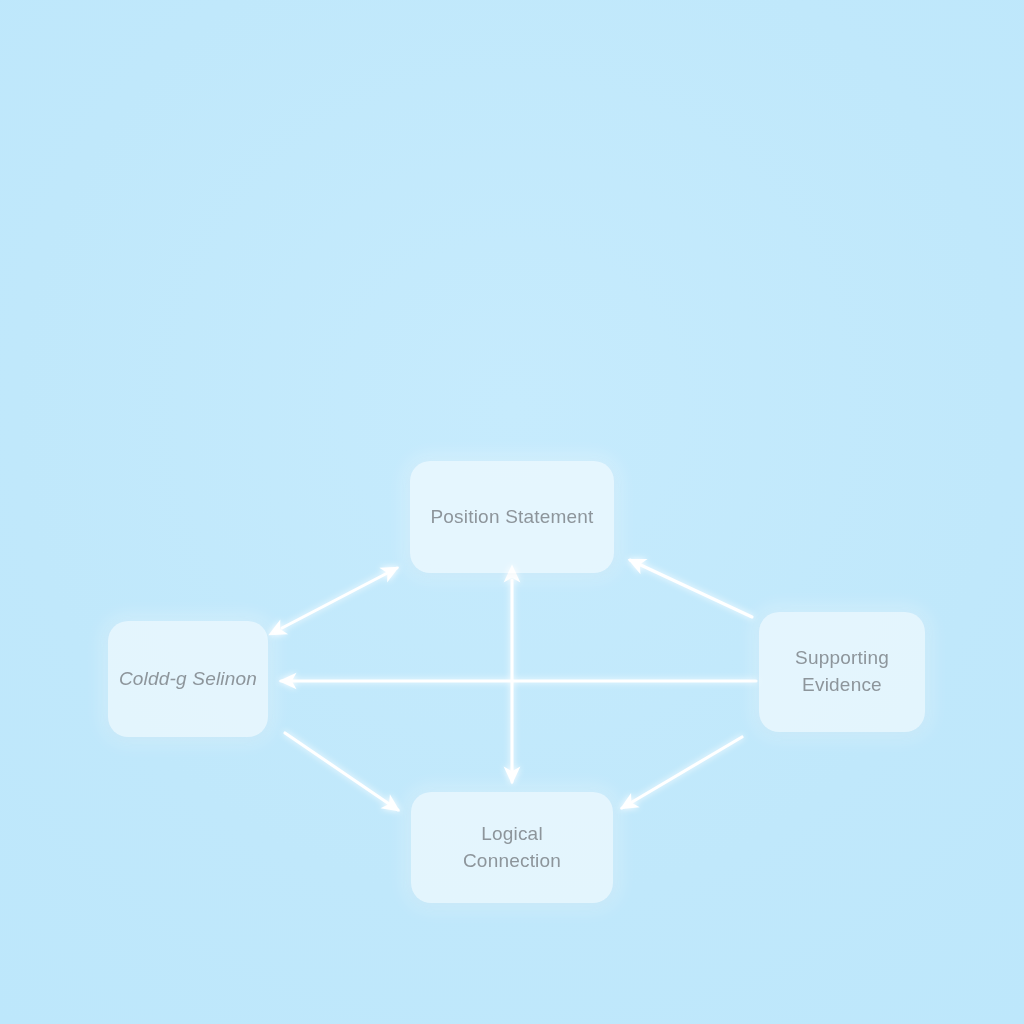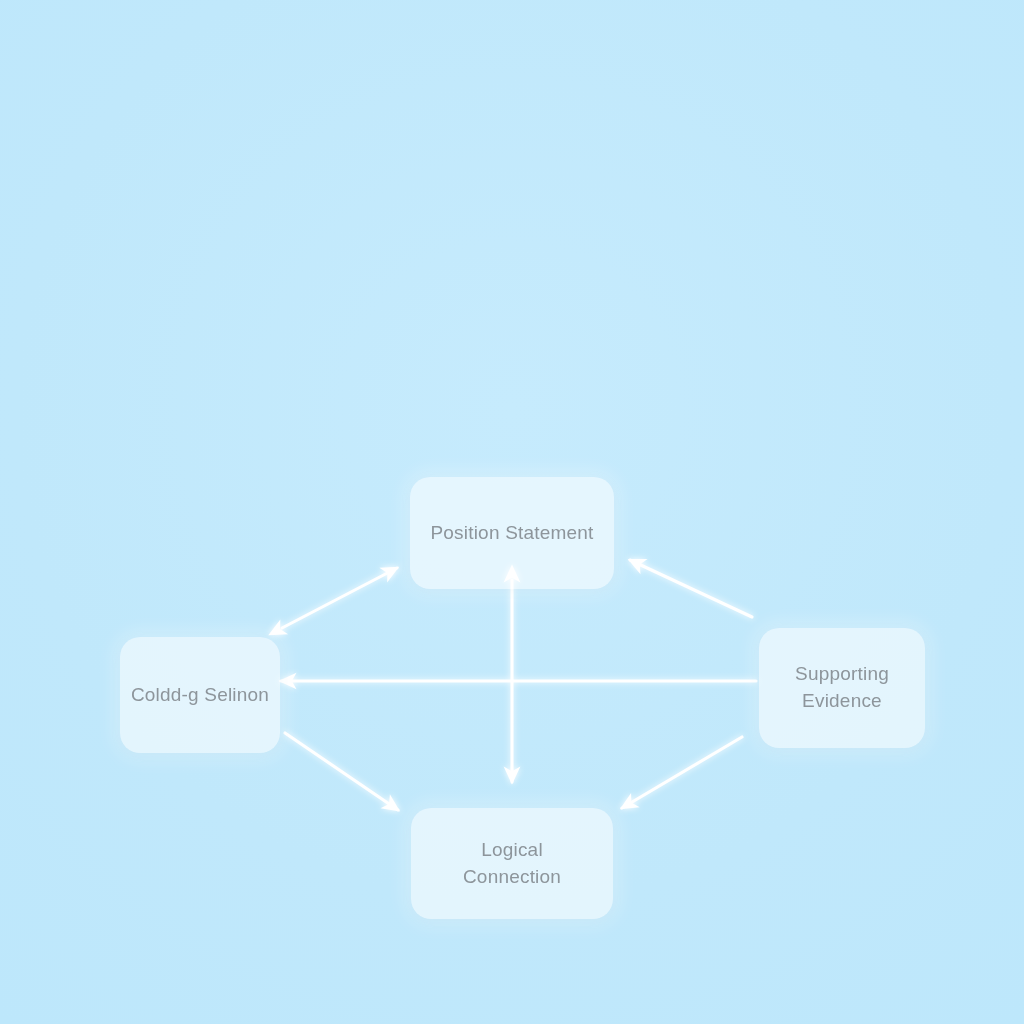--- a/index.html
+++ b/index.html
@@ -32,28 +32,27 @@
     border-radius: 20px;
     background: rgba(255,255,255,0.56);
     box-shadow: 0 0 18px 6px rgba(255,255,255,0.28),
                 0 2px 10px rgba(120,175,205,0.10);
     color: #8d959b;
     font-size: 19px;
     letter-spacing: 0.2px;
     line-height: 1.42;
     box-sizing: border-box;
     padding: 10px 10px;
-    margin-top: 16px;
   }
   .node .label {
     display: block;
     white-space: pre-line;
   }
   #node-position   { left: 410px; top: 461px; width: 204px; height: 112px; }
-  #node-concluding { left: 120px; top: 621px; width: 160px; height: 116px; }
+  #node-concluding { left: 108px; top: 621px; width: 160px; height: 116px; font-style: italic; }
   #node-evidence   { left: 759px; top: 612px; width: 166px; height: 120px; }
   #node-logical    { left: 411px; top: 792px; width: 202px; height: 111px; text-align: center; }
 </style>
 </head>
 <body>
 
 <div id="canvas">
 
   <svg id="edge-layer" viewBox="0 0 1024 1024">
     <defs>

